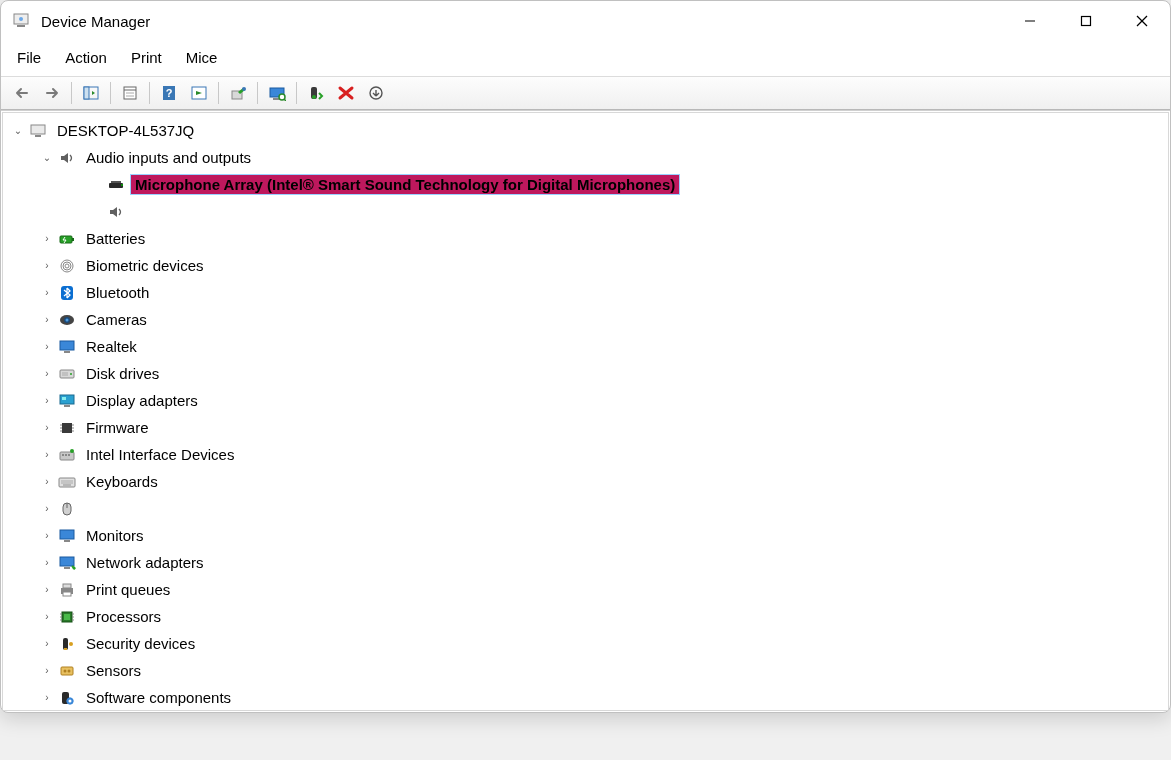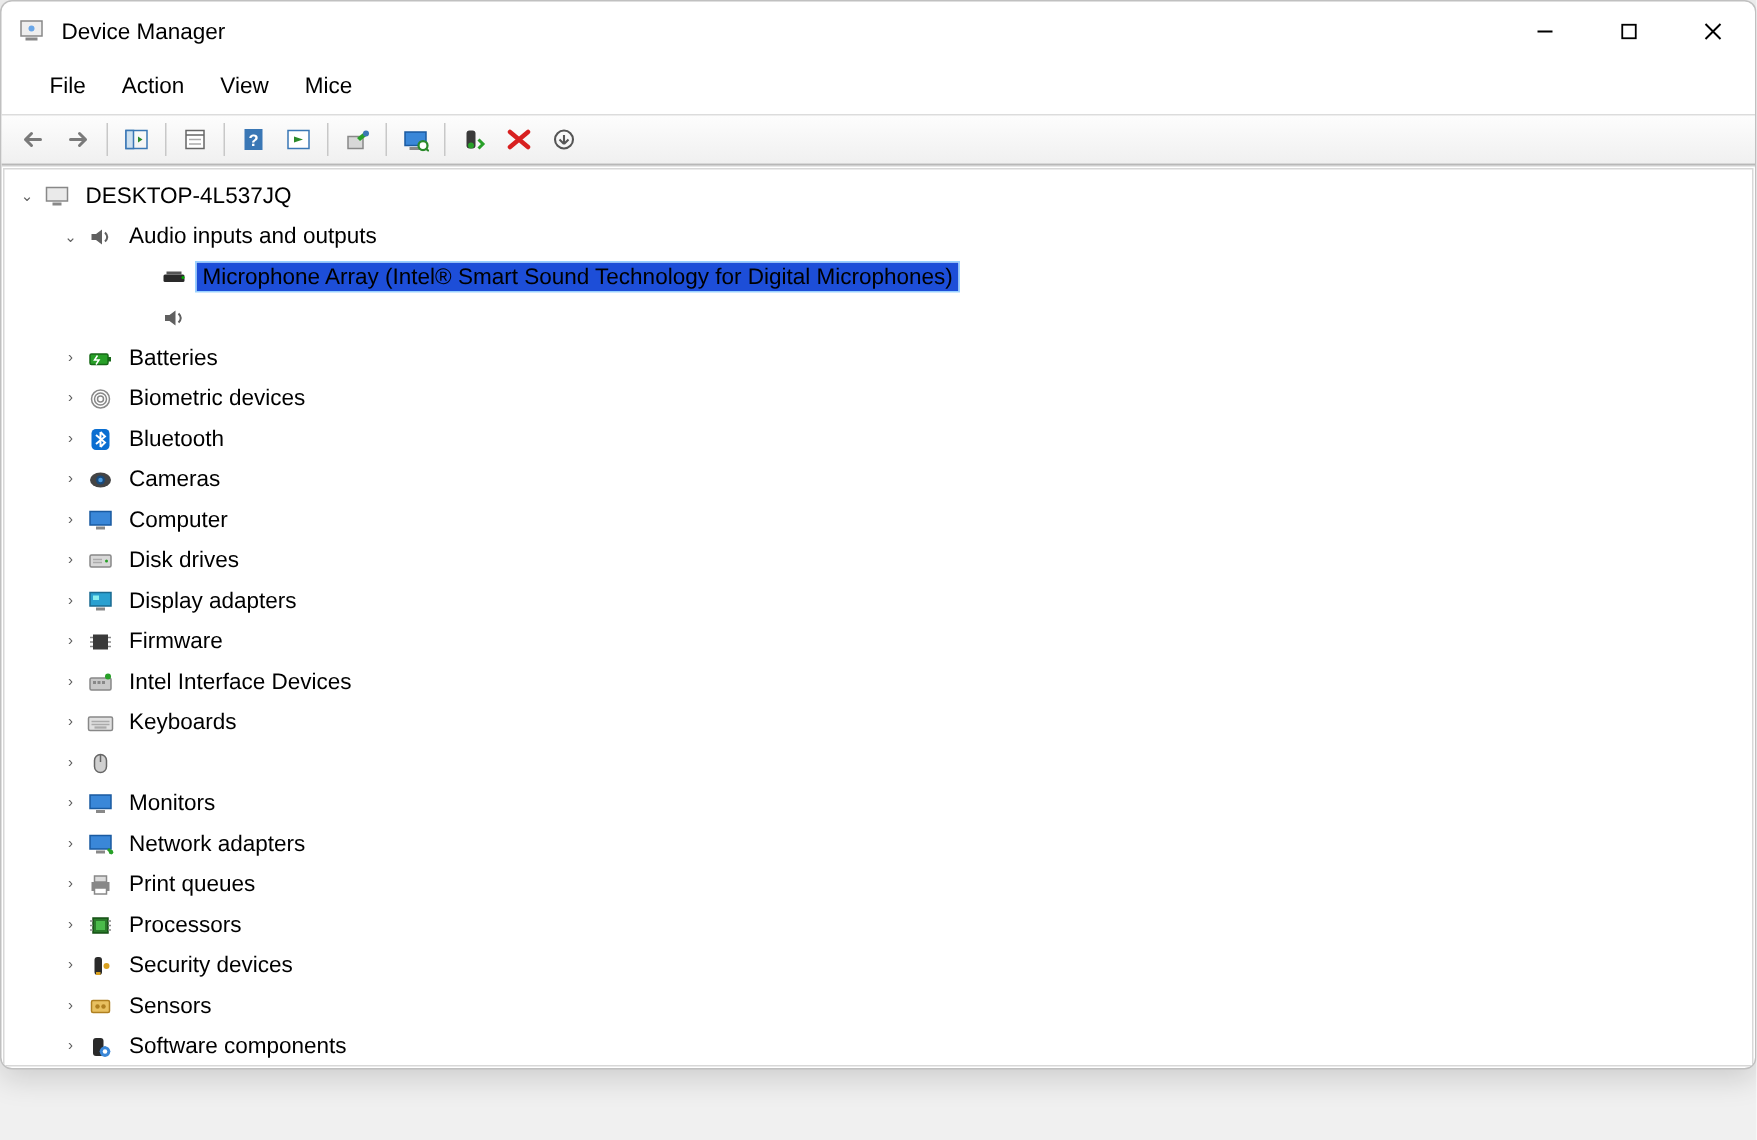--- a/index.html
+++ b/index.html
@@ -42,21 +42,21 @@
     .win-btn {
       width: 56px; height: 40px;
       display: flex; align-items: center; justify-content: center;
       font-family: "Segoe UI Symbol", sans-serif;
       font-size: 13px;
       cursor: default;
     }
     .menubar {
       display: flex;
       gap: 0;
-      padding: 4px 8px 6px 20px;
+      padding: 4px 8px 6px 4px;
       font-size: 15px;
     }
     .menu-item {
       padding: 4px 12px;
       cursor: default;
     }
     .toolbar {
       display: flex;
       align-items: center;
       border-top: 1px solid #dcdcdc;
@@ -93,22 +93,23 @@
       padding: 4px 0;
     }
     .node {
       display: flex;
       align-items: center;
       height: 27px;
       font-size: 15px;
       padding-right: 10px;
     }
     .node.selected .lbl {
-      background: #1d4ed8;
+      background: #be185d;
       outline: 1px solid #99d1ff;
+      font-weight: bold;
     }
     .expander {
       width: 18px; height: 18px;
       display: flex; align-items: center; justify-content: center;
       color: #606060;
       font-size: 10px;
       cursor: default;
       user-select: none;
     }
     .expander.blank { visibility: hidden; }
@@ -159,21 +160,21 @@
             <line x1="1" y1="1" x2="11" y2="11" stroke="#000" stroke-width="1.3"></line>
             <line x1="11" y1="1" x2="1" y2="11" stroke="#000" stroke-width="1.3"></line>
           </svg>
       </div>
     </div>
   </div>
 
   <div class="menubar">
     <div class="menu-item">File</div>
     <div class="menu-item">Action</div>
-    <div class="menu-item">View</div>
+    <div class="menu-item">Print</div>
     <div class="menu-item">Mice</div>
   </div>
 
   <div class="toolbar">
     <div class="tool-btn" title="Back">
       <svg width="18" height="16">
           <path d="M14 8 H4 M4 8 L8 4 M4 8 L8 12" stroke="#7a7a7a" stroke-width="2" fill="none" stroke-linecap="round"></path>
         </svg>
     </div>
     <div class="tool-btn" title="Forward">
@@ -336,21 +337,21 @@
           <span class="lbl">Cameras</span>
         </div>
         <div class="node lvl1">
           <span class="expander">›</span>
           <span class="node-icon">
             <svg width="18" height="16">
               <rect x="2" y="2" width="14" height="9" fill="#3a87d8" stroke="#1a5aa0"></rect>
               <rect x="6" y="12" width="6" height="2" fill="#888"></rect>
             </svg>
           </span>
-          <span class="lbl">Computer</span>
+          <span class="lbl">Realtek</span>
         </div>
         <div class="node lvl1">
           <span class="expander">›</span>
           <span class="node-icon">
             <svg width="18" height="16">
               <rect x="2" y="4" width="14" height="8" rx="1" fill="#d8d8d8" stroke="#888"></rect>
               <circle cx="13" cy="8" r="1" fill="#28a028"></circle>
               <line x1="4" y1="7" x2="10" y2="7" stroke="#aaa"></line>
               <line x1="4" y1="9" x2="10" y2="9" stroke="#aaa"></line>
             </svg>

